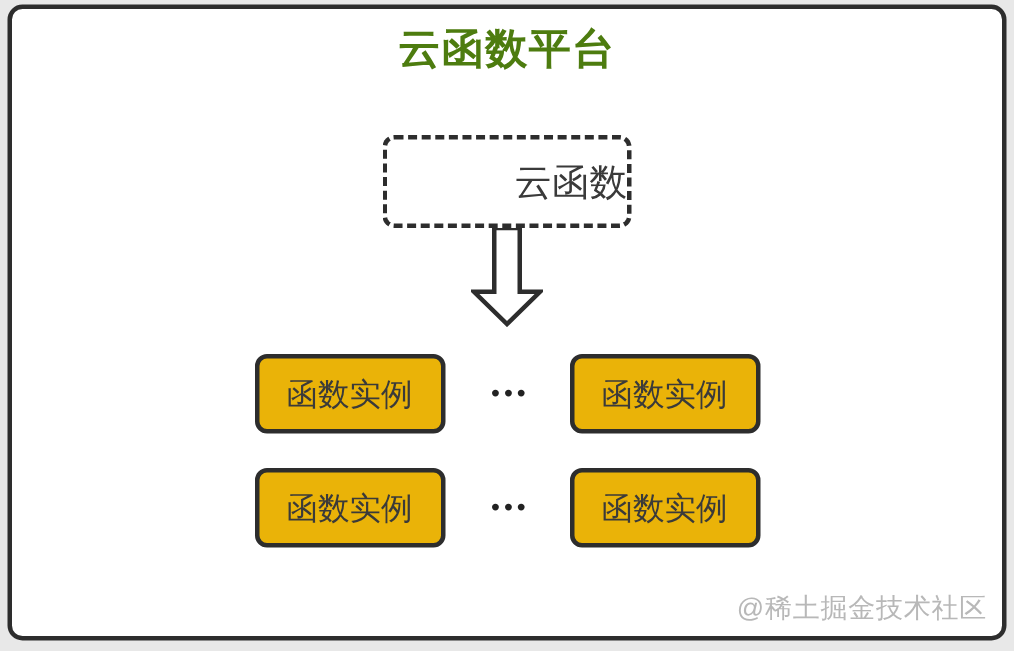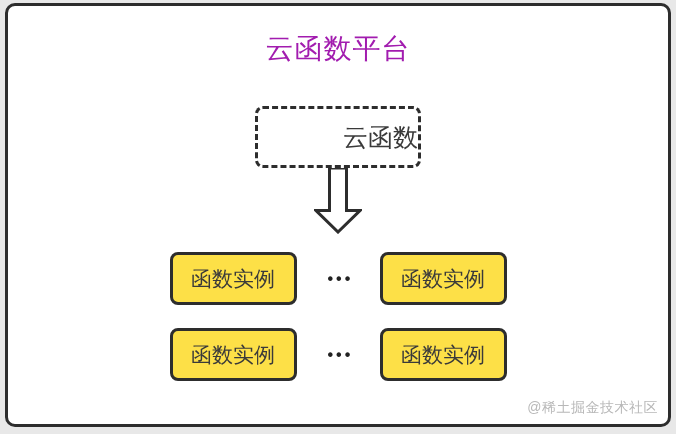--- a/index.html
+++ b/index.html
@@ -15,25 +15,25 @@
     left: 5px; top: 3px;
     width: 666px; height: 424px;
     background: #ffffff;
     border: 3px solid #2d2d2d;
     border-radius: 10px;
     display: flex;
     flex-direction: column;
     align-items: center;
   }
   .title {
-    margin-top: 26px;
+    margin-top: 10px;
     font-size: 28px;
     line-height: 33px;
-    font-weight: normal;
-    color: #a21caf;
+    font-weight: bold;
+    color: #4d7c0f;
     letter-spacing: 1px;
   }
   .cloud-node {
     margin-top: 41px;
     width: 166px;
     height: 62px;
     border: 3px dashed #2d2d2d;
     border-radius: 8px;
     display: flex;
     align-items: center;
@@ -63,38 +63,38 @@
   .instance-node {
     width: 127px;
     height: 53px;
     border: 3px solid #2d2d2d;
     border-radius: 8px;
     display: flex;
     align-items: center;
     justify-content: center;
     font-size: 21px;
     color: #3a3a3a;
-    background: #fde047;
+    background: #eab308;
   }
   .dots {
     width: 27px;
     text-align: center;
     font-size: 16px;
     font-weight: bold;
     letter-spacing: 3px;
     color: #222222;
     line-height: 1;
     text-indent: 3px; 
     white-space: nowrap;
   }
   .watermark {
     position: absolute;
     right: 10px;
     bottom: 7px;
-    font-size: 14px;
+    font-size: 18px;
     color: #b8b8b8;
     letter-spacing: 0.5px;
   }
 </style>
 </head>
 <body>
 
 <div class="card">
 
   <div class="title">云函数平台</div>

